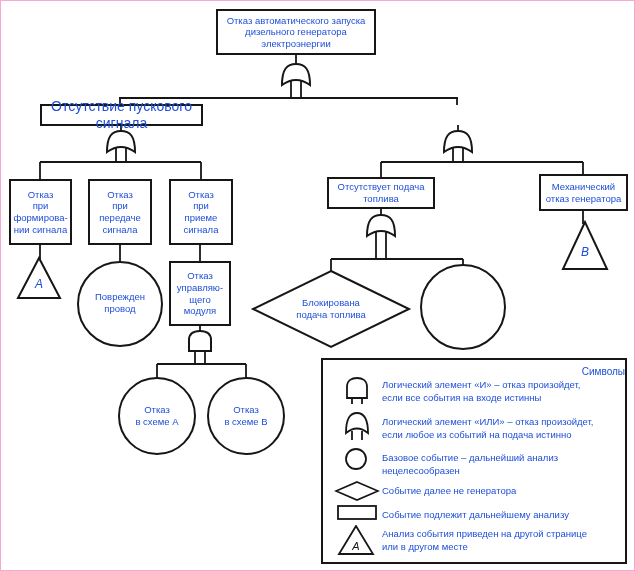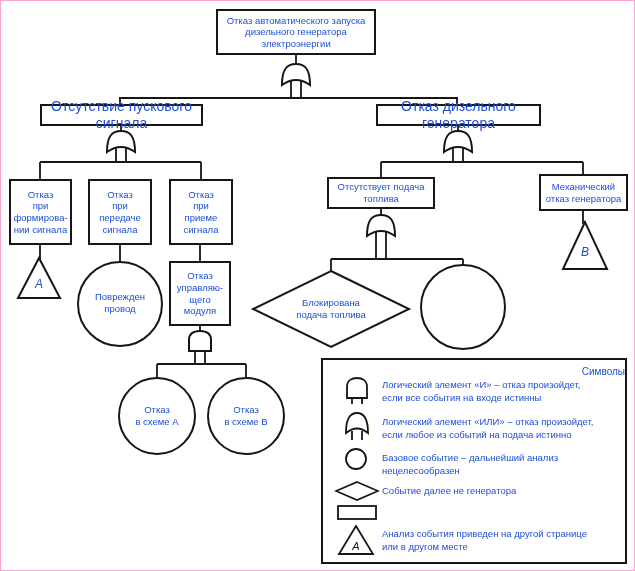--- a/index.html
+++ b/index.html
@@ -119,23 +119,20 @@
 сигнала</span>
     </div>
 
   <div class="node fs95" style="left:168px;top:260px;width:62px;height:65px">
     <span>Отказ
 управляю-
 щего
 модуля</span>
     </div>
 
-  <div class="node fs10" style="left:375px;top:103px;width:165px;height:22px">
-    <span>Отказ дизельного генератора</span>
-    </div>
 
   <div class="node fs95" style="left:326px;top:176px;width:108px;height:32px">
     <span>Отсутствует подача
 топлива</span>
     </div>
 
   <div class="node fs95" style="left:538px;top:173px;width:89px;height:37px">
     <span>Механический
 отказ генератора</span>
     </div>
@@ -177,20 +174,21 @@
 нецелесообразен</div>
 
     <svg class="legend-sym" style="left:11px;top:121px" width="46" height="20">
       <polygon points="23,1 44,10 23,19 2,10" fill="#fff" stroke="#161616" stroke-width="1.8"></polygon>
     </svg>
     <div class="legend-text" style="top:124px">Событие далее не генератора</div>
 
     <svg class="legend-sym" style="left:14px;top:145px" width="41" height="16">
       <rect x="1" y="1" width="38" height="13" fill="#fff" stroke="#161616" stroke-width="1.8"></rect>
     </svg>
+    <div class="legend-text" style="top:148px">Событие подлежит дальнейшему анализу</div>
 
     <svg class="legend-sym" style="left:14px;top:165px" width="38" height="31">
       <polygon points="19,1 2,29 36,29" fill="#fff" stroke="#161616" stroke-width="1.8"></polygon>
       <text x="19" y="25" text-anchor="middle" font-size="11" font-style="italic" fill="#161616">А</text>
     </svg>
     <div class="legend-text" style="top:167px">Анализ события приведен на другой странице
 или в другом месте</div>
   </div>
 
 </div>

